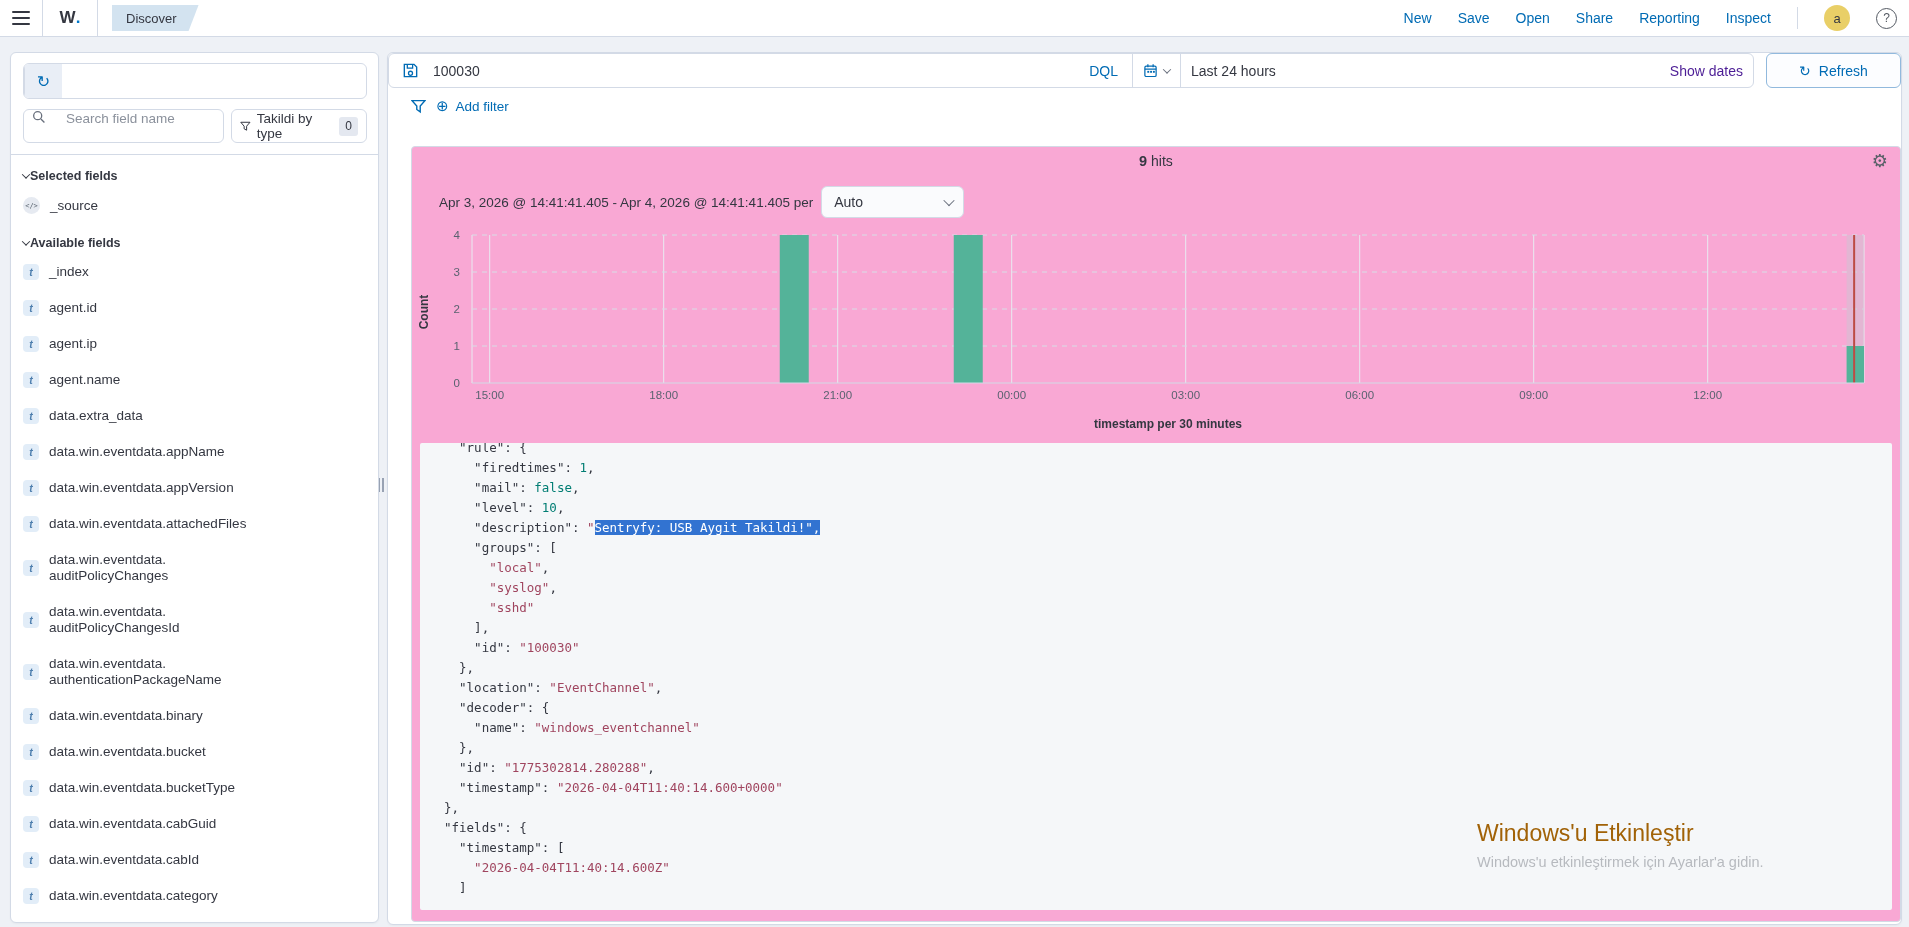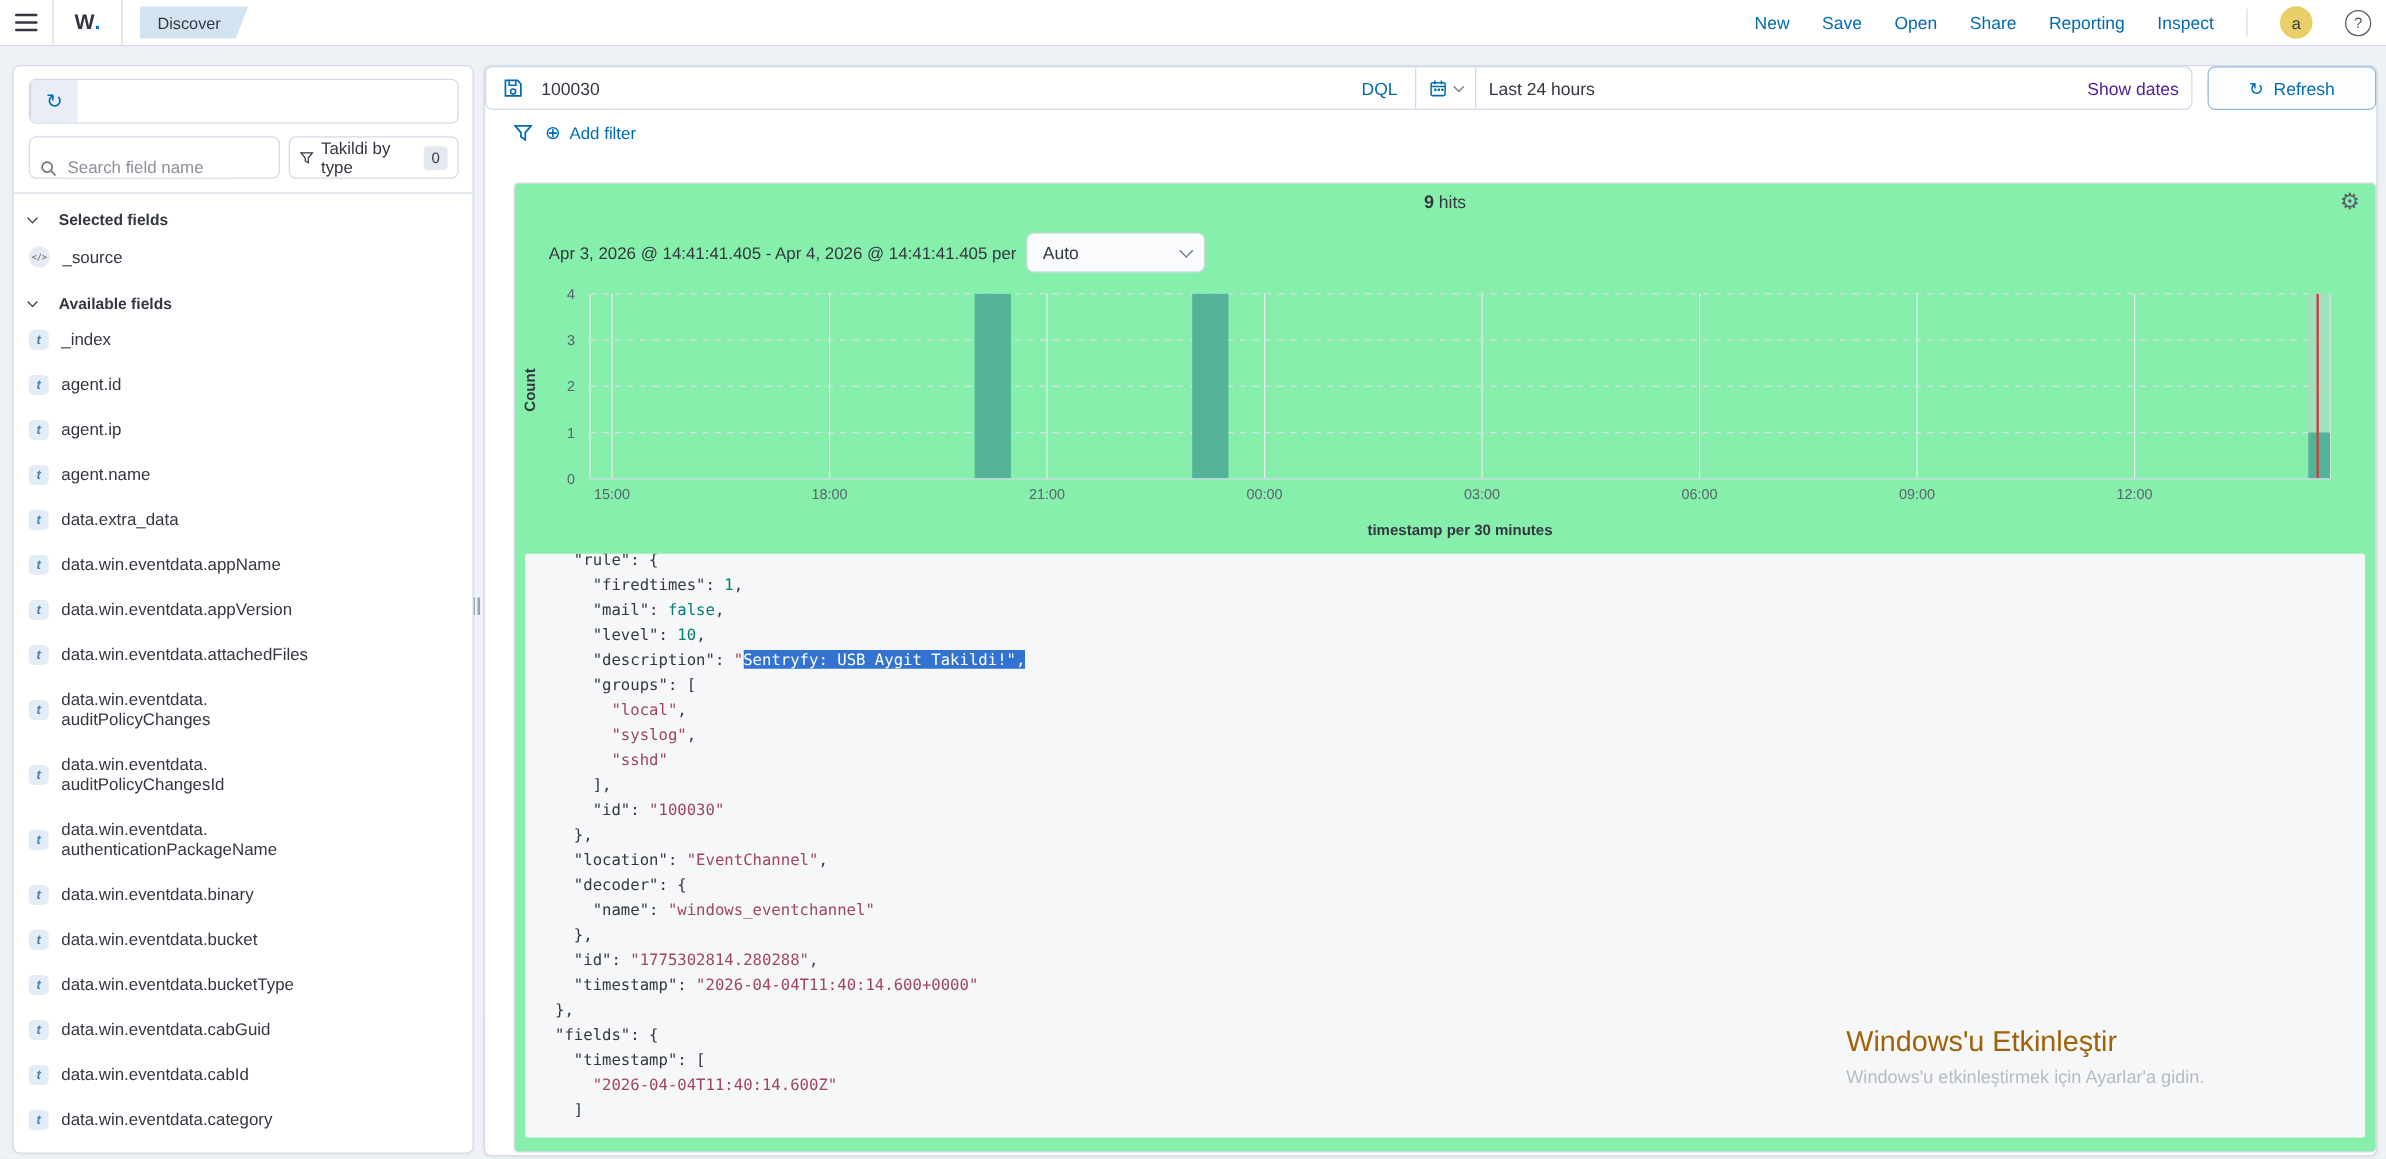--- a/index.html
+++ b/index.html
@@ -33,31 +33,31 @@
     border:1px solid #d3dae6;border-radius:6px;overflow:hidden;background:#fff;}
   .idx-select{flex:1;display:flex;align-items:center;padding:0 10px 0 12px;font-size:14px;cursor:pointer;}
   .idx-select .grow{flex:1;}
   .idx-refresh{width:37px;border-left:1px solid #d3dae6;background:#e9eef6;display:flex;
     align-items:center;justify-content:center;color:#006bb4;font-size:16px;cursor:pointer;}
   .chev{display:inline-block;width:7px;height:7px;border-right:1.6px solid #69707d;
     border-bottom:1.6px solid #69707d;transform:rotate(45deg) translate(-1px,-1px);}
   .chev.sm{width:5px;height:5px;border-color:#343741;}
   .srch-row{position:absolute;left:12px;top:56px;right:11px;height:34px;display:flex;gap:7px;}
   .srch-box{width:183px;border:1px solid #d3dae6;border-radius:6px;background:#fff;display:flex;
-    align-items:flex-end;padding:0 8px;gap:6px;}
+    align-items:flex-start;padding:0 8px;gap:18px;}
   .srch-box input{border:none;outline:none;width:130px;font-size:13.5px;font-family:"Liberation Sans",sans-serif;color:#343741;}
   .srch-box input::placeholder{color:#8b919c;}
   .ftype-box{flex:1;border:1px solid #d3dae6;border-radius:6px;background:#fff;display:flex;
     align-items:center;padding:0 8px;gap:6px;font-size:13.5px;cursor:pointer;}
   .ftype-box .grow{flex:1;}
   .cnt-badge{background:#e4e8f0;border-radius:3px;min-width:19px;height:19px;display:flex;
     align-items:center;justify-content:center;font-size:12px;}
   #sidebar .body{position:absolute;left:0;right:0;top:101px;bottom:0;border-top:1px solid #d3dae6;
     padding:10px 4px 0 4px;overflow:hidden;}
-  .sect-head{display:flex;align-items:center;gap:18px;padding:4px 8px;font-size:12.5px;
+  .sect-head{display:flex;align-items:center;gap:1px;padding:4px 8px;font-size:12.5px;
     font-weight:bold;cursor:pointer;}
   .field-row{display:flex;align-items:center;gap:10px;padding:10px 8px;cursor:pointer;border-radius:4px;}
   .ftoken{flex:none;width:16px;height:16px;border-radius:4px;background:#e2edf8;color:#4e7fae;
     font-size:10.5px;font-style:italic;font-weight:bold;display:flex;align-items:center;justify-content:center;}
   .stoken{flex:none;width:17px;height:17px;border-radius:50%;background:#e6eaf1;color:#5a6570;
     font-size:7px;font-family:"DejaVu Sans Mono",monospace;display:flex;align-items:center;justify-content:center;}
   .fname{font-size:13.5px;color:#343741;max-width:222px;line-height:16px;overflow-wrap:break-word;}
   #resize-handle{position:absolute;left:377px;top:474px;width:8px;height:22px;display:flex;
     gap:2px;align-items:center;justify-content:center;cursor:col-resize;z-index:5;}
   #resize-handle i{display:block;width:1.5px;height:14px;background:#98a2b3;}
@@ -79,21 +79,21 @@
   .showdates{color:#4c1d95;font-size:14px;cursor:pointer;}
   #refresh-btn{flex:none;width:133px;height:33px;border:1px solid #91b9dd;border-radius:6px;
     background:#fcfdff;color:#006bb4;font-size:14px;font-weight:500;display:flex;gap:8px;
     align-items:center;justify-content:center;cursor:pointer;}
   #filter-row{position:absolute;left:23px;top:40px;height:26px;display:flex;align-items:center;gap:10px;}
   #filter-row .addf{color:#006bb4;font-size:13.5px;display:flex;align-items:center;gap:7px;cursor:pointer;}
   #filter-row .plus{font-size:15px;color:#006bb4;}
 
   
   #hitspanel{position:absolute;left:23px;top:93px;width:1488px;height:774px;
-    border:1px solid #d3dae6;border-radius:4px;background:#86efac;overflow:hidden;}
+    border:1px solid #d3dae6;border-radius:4px;background:#f9a8d4;overflow:hidden;}
   #hits-head{position:absolute;left:0;top:6px;width:100%;text-align:center;font-size:14px;}
   #hits-head b{font-size:14.5px;}
   #gear{position:absolute;right:12px;top:5px;font-size:18px;color:#596068;cursor:pointer;line-height:1;}
   #range-row{position:absolute;left:4px;top:40px;height:30px;display:flex;align-items:center;gap:8px;}
   #range-row .rtext{font-size:13.5px;color:#343741;margin-left:23px;}
   #interval-select{width:119px;height:30px;border:1px solid #d3dae6;border-radius:6px;background:#fafbfd;
     display:flex;align-items:center;padding:0 10px 0 12px;font-size:14px;cursor:pointer;}
   #interval-select .grow{flex:1;}
   #ylab{position:absolute;left:-28px;top:158px;width:80px;text-align:center;transform:rotate(-90deg);
     font-size:12px;font-weight:bold;color:#343741;}

